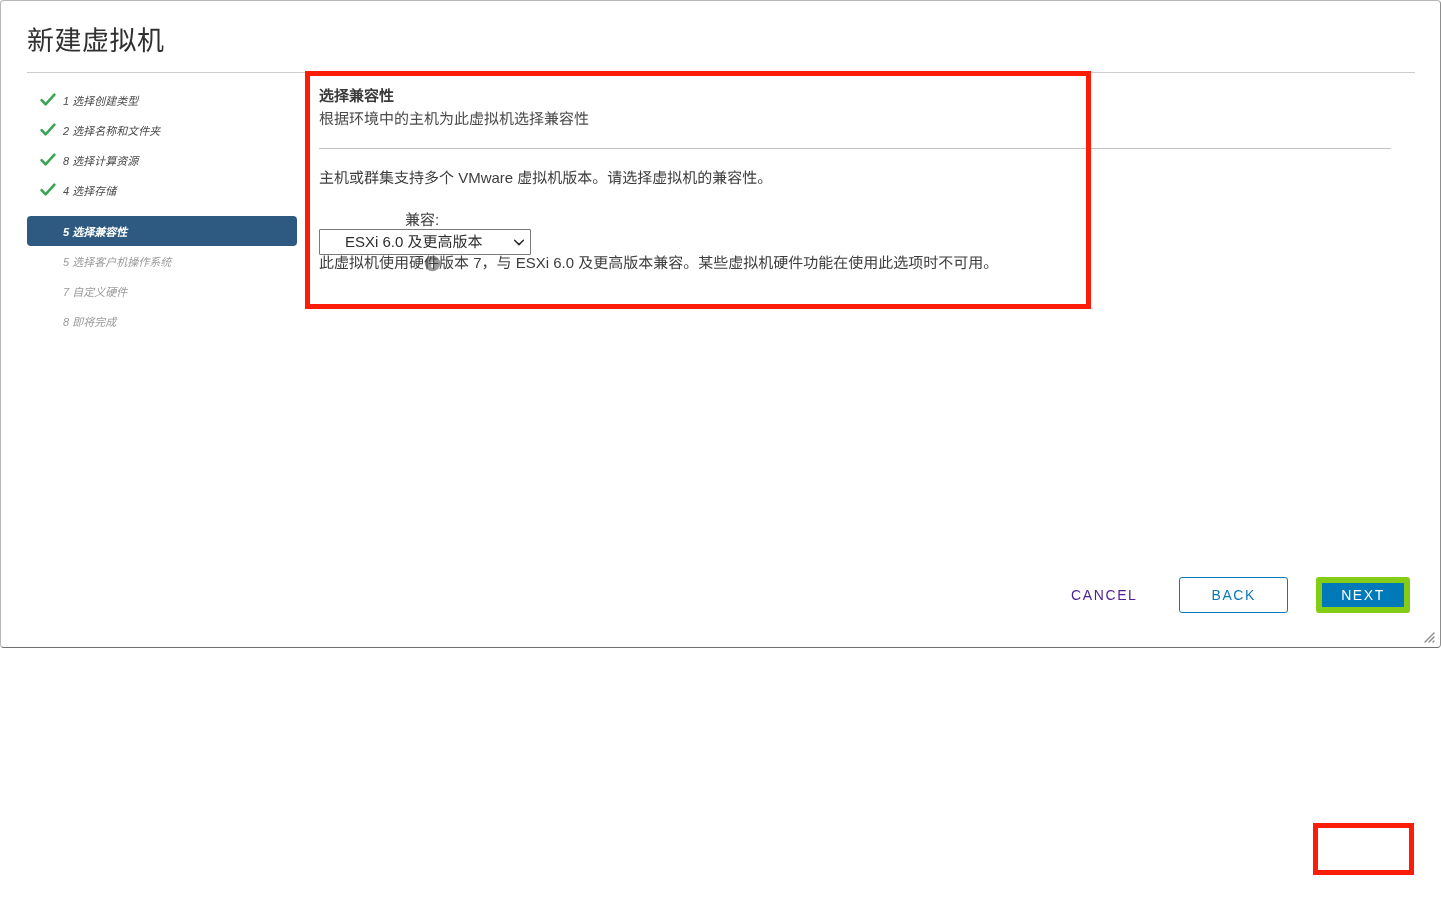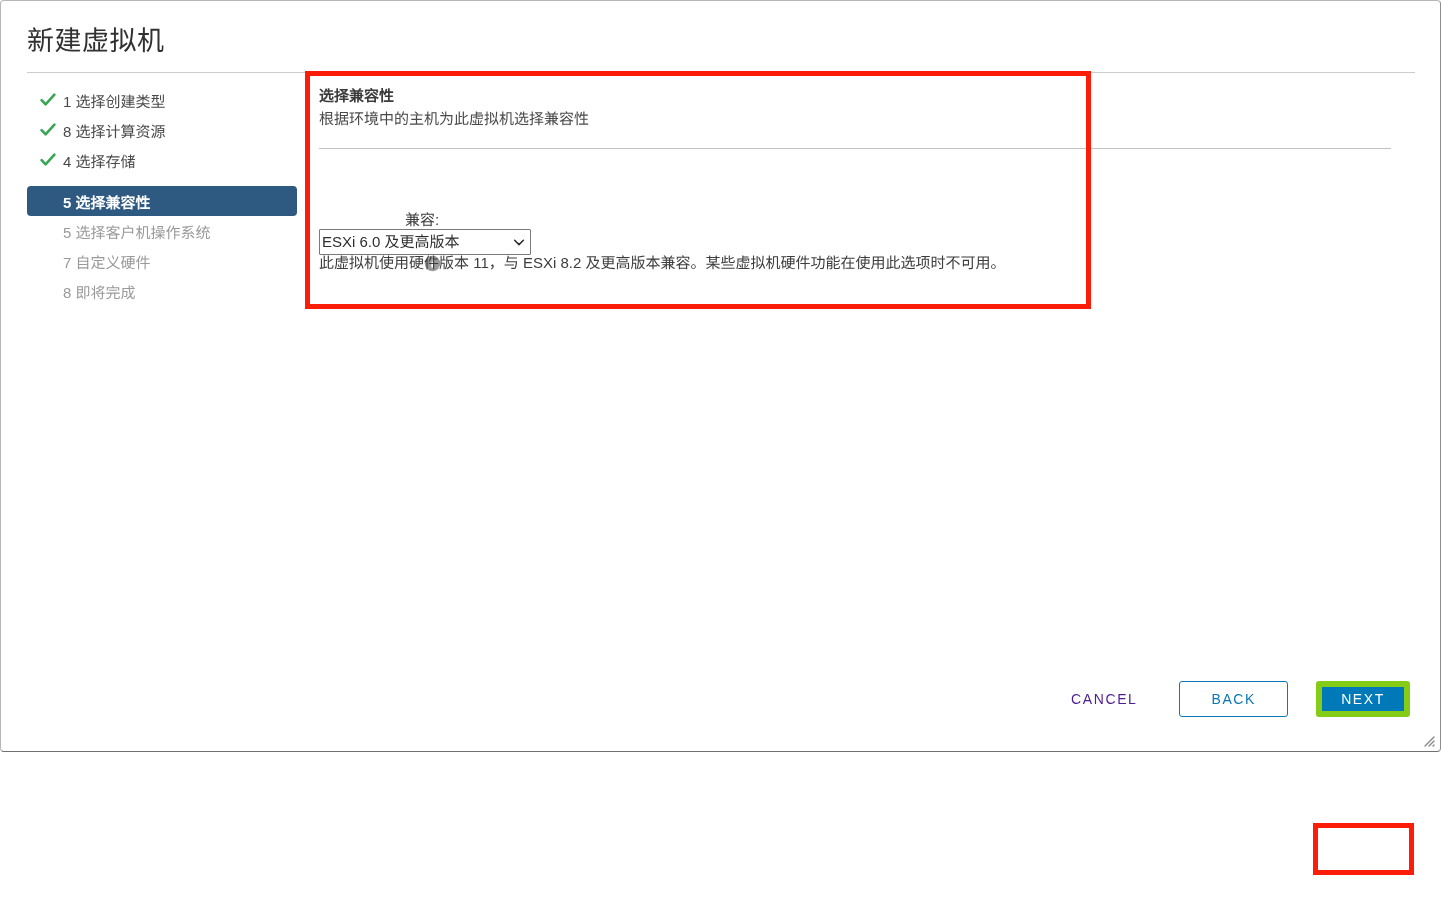--- a/index.html
+++ b/index.html
@@ -20,21 +20,21 @@
     overflow: hidden;
     background: #ffffff;
   }
 
   
   .window {
     position: absolute;
     left: 0;
     top: 0;
     width: 1441px;
-    height: 752px;
+    height: 648px;
     box-sizing: border-box;
     background: #ffffff;
     border: 1px solid #a9a9a9;
     border-radius: 4px;
     border-top-color: #b6b6b6;
     border-left-color: #b6b6b6;
     border-right-color: #8d8d8d;
     border-bottom-color: #707070;
     overflow: hidden;
   }
@@ -71,24 +71,25 @@
     top: 84px;
     width: 270px;
   }
   .step {
     position: relative;
     display: flex;
     align-items: center;
     height: 30px;
     padding-left: 36px;
     box-sizing: border-box;
-    font-size: 15px;
+    font-size: 11px;
     color: #565656;
     white-space: nowrap;
     border-radius: 4px;
+    font-style: italic;
   }
   .step .check {
     position: absolute;
     left: 13px;
     top: 50%;
     transform: translateY(-50%);
     width: 16px;
     height: 16px;
     display: block;
   }
@@ -169,21 +170,21 @@
   .compat-select {
     position: relative;
     width: 212px;
     height: 26px;
     box-sizing: border-box;
     border: 1px solid #7a7a7a;
     background: #ffffff;
     border-radius: 1px;
     display: flex;
     align-items: center;
-    padding: 0 0 0 2px;
+    padding: 0 0 0 25px;
   }
   .compat-select .sel-value {
     font-size: 15px;
     color: #2e2e2e;
     line-height: 24px;
     white-space: nowrap;
     flex: 1;
     overflow: hidden;
   }
   .compat-select .caret {
@@ -304,20 +305,28 @@
 
       <div class="step done">
         <span class="check">
           <svg viewBox="0 0 16 16" width="16" height="16" aria-hidden="true">
             <path d="M1.6 8.1 L5.6 12.4 L14.4 2.6" fill="none" stroke="#3aa655" stroke-width="2.6" stroke-linecap="round" stroke-linejoin="round"></path>
           </svg>
         </span>
         <span class="step-label">1 选择创建类型</span>
       </div>
 
+      <div class="step done">
+        <span class="check">
+          <svg viewBox="0 0 16 16" width="16" height="16" aria-hidden="true">
+            <path d="M1.6 8.1 L5.6 12.4 L14.4 2.6" fill="none" stroke="#3aa655" stroke-width="2.6" stroke-linecap="round" stroke-linejoin="round"></path>
+          </svg>
+        </span>
+        <span class="step-label">2 选择名称和文件夹</span>
+      </div>
 
       <div class="step done">
         <span class="check">
           <svg viewBox="0 0 16 16" width="16" height="16" aria-hidden="true">
             <path d="M1.6 8.1 L5.6 12.4 L14.4 2.6" fill="none" stroke="#3aa655" stroke-width="2.6" stroke-linecap="round" stroke-linejoin="round"></path>
           </svg>
         </span>
         <span class="step-label">8 选择计算资源</span>
       </div>
 
@@ -347,20 +356,21 @@
       </div>
 
     </nav>
 
     <section class="content">
       <div class="content-heading">选择兼容性</div>
       <div class="content-sub">根据环境中的主机为此虚拟机选择兼容性</div>
     </section>
     <div class="content-rule"></div>
 
+    <div class="body-text">主机或群集支持多个 VMware 虚拟机版本。请选择虚拟机的兼容性。</div>
 
     <div class="compat-row">
       <span class="compat-label">兼容:</span>
 
       <div class="compat-select">
         <span class="sel-value">ESXi 6.0 及更高版本</span>
         <span class="caret">
           <svg viewBox="0 0 16 16" width="14" height="14" aria-hidden="true">
             <path d="M3 6 L8 11 L13 6" fill="none" stroke="#2b2b2b" stroke-width="1.7" stroke-linecap="round" stroke-linejoin="round"></path>
           </svg>
@@ -369,21 +379,21 @@
 
       <span class="info-icon">
         <svg viewBox="0 0 18 18" width="17" height="17" aria-hidden="true">
           <circle cx="9" cy="9" r="8.2" fill="#9b9b9b"></circle>
           <circle cx="9" cy="4.6" r="1.35" fill="#ffffff"></circle>
           <rect x="7.75" y="7.2" width="2.5" height="6.4" rx="1.1" fill="#ffffff"></rect>
         </svg>
       </span>
     </div>
 
-    <div class="note-text">此虚拟机使用硬件版本 11，与 ESXi 8.2 及更高版本兼容。某些虚拟机硬件功能在使用此选项时不可用。</div>
+    <div class="note-text">此虚拟机使用硬件版本 7，与 ESXi 6.0 及更高版本兼容。某些虚拟机硬件功能在使用此选项时不可用。</div>
 
     <div class="footer">
       <button class="btn btn-link">CANCEL</button>
       <button class="btn btn-outline">BACK</button>
       <button class="btn btn-primary">NEXT</button>
     </div>
 
     <span class="resize-grip">
       <svg viewBox="0 0 14 14" width="14" height="14" aria-hidden="true">
         <path d="M13 4 L4 13" stroke="#8a8a8a" stroke-width="1.4" stroke-linecap="round"></path>

